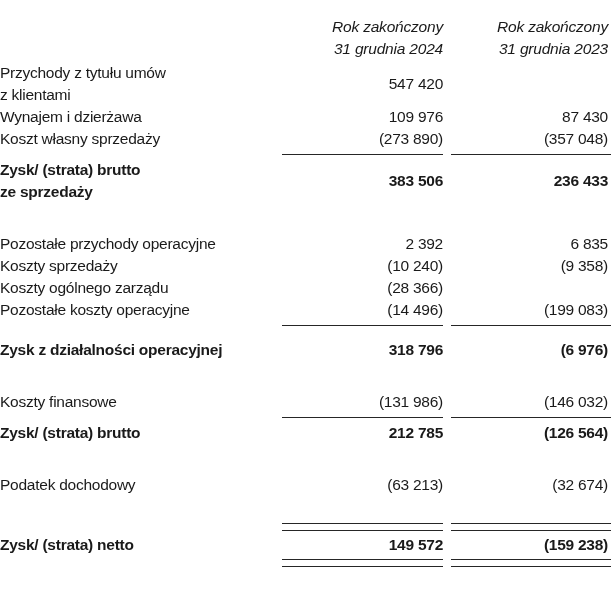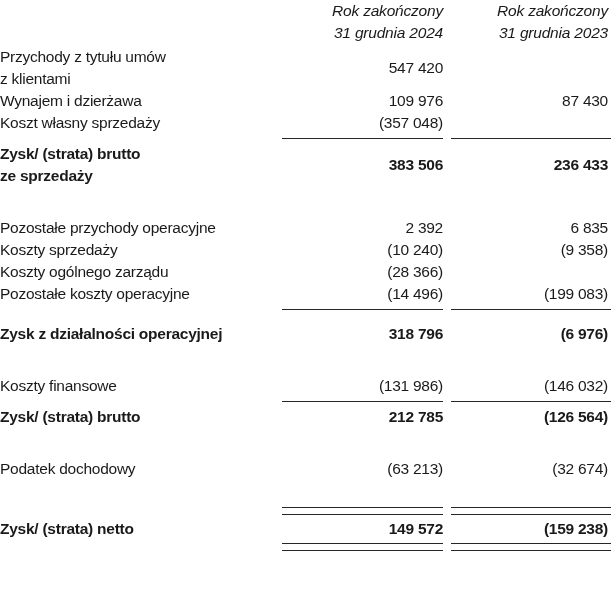--- a/index.html
+++ b/index.html
@@ -20,20 +20,21 @@
     width: 611px;
     height: 611px;
     box-sizing: border-box;
   }
 
   
   .header-row {
     display: flex;
     align-items: flex-start;
     height: 46px;
+    margin-top: 16px;
   }
   .header-spacer {
     width: 282px;
     flex: 0 0 282px;
   }
   .col-head {
     flex: 0 0 165px;
     width: 165px;
     text-align: right;
     font-style: italic;
@@ -152,20 +153,21 @@
   </div>
 
   <div class="row">
     <div class="lbl">Wynajem i dzierżawa</div>
     <div class="val">109 976</div>
     <div class="val">87 430</div>
   </div>
 
   <div class="row">
     <div class="lbl">Koszt własny sprzedaży</div>
+    <div class="val">(273 890)</div>
     <div class="val">(357 048)</div>
   </div>
 
   <div class="rule-row">
     <div class="rule-spacer"></div>
     <div class="rule-seg">
         <div class="bar"></div>
       </div>
     <div class="rule-seg second">
         <div class="bar"></div>

